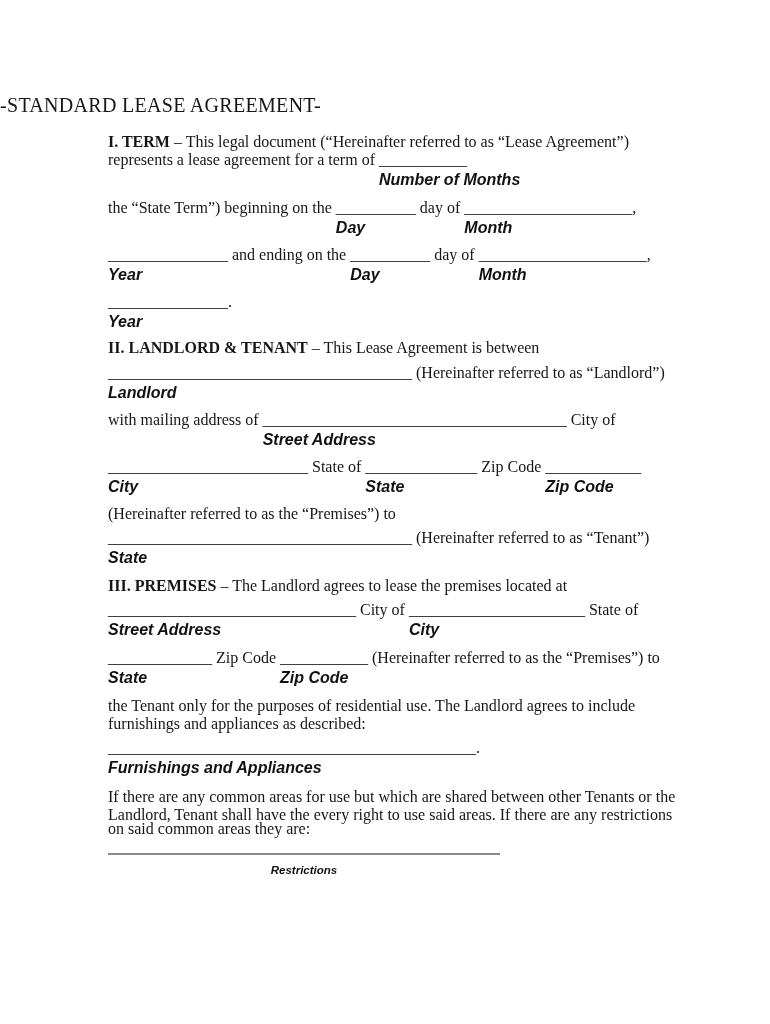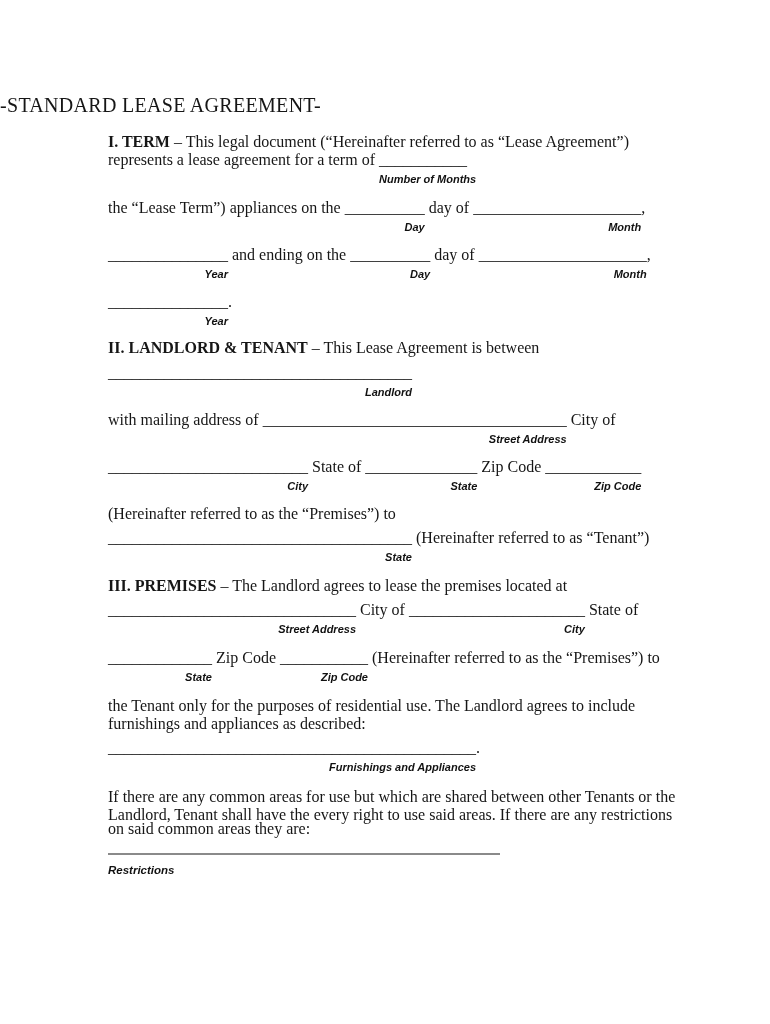--- a/index.html
+++ b/index.html
@@ -4,48 +4,48 @@
 <style>
   html,body{margin:0;padding:0;background:#ffffff;}
   .page{position:relative;width:770px;height:1024px;background:#ffffff;color:#161616;
         font-family:"Liberation Serif", serif;font-size:16px;overflow:hidden;}
   .title{position:absolute;top:93px;left:0;width:770px;text-align:left;
          font-size:20px;line-height:24px;letter-spacing:0.3px;white-space:pre;}
   .line{position:absolute;left:108px;white-space:pre;line-height:18px;}
   .b{font-weight:bold;}
   .field{display:inline-block;position:relative;vertical-align:baseline;}
   .blank{letter-spacing:0;}
-  .flabel{position:absolute;top:22px;left:0;width:100%;text-align:right;
+  .flabel{position:absolute;top:22px;left:0;width:100%;text-align:left;
           font-family:"Liberation Sans", sans-serif;font-style:italic;font-weight:600;
-          font-size:11px;line-height:13px;color:#111111;}
+          font-size:16px;line-height:13px;color:#111111;}
   .restrictions{position:absolute;top:853px;left:108px;width:392px;}
   .rule{height:0;border-top:2px solid #8a8a8a;}
-  .rule-label{margin-top:9px;font-family:"Liberation Sans", sans-serif;
+  .rule-label{margin-top:9px;text-align:center;font-family:"Liberation Sans", sans-serif;
               font-style:italic;font-weight:600;font-size:11.5px;line-height:13px;color:#111111;}
 </style>
 </head>
 <body>
 
 <div class="page">
 
   <div class="title">-STANDARD LEASE AGREEMENT-</div>
 
   <div class="line" style="top:133px"><span class="b">I. TERM</span><span> – This legal document (“Hereinafter referred to as “Lease Agreement”)</span></div>
 
   <div class="line" style="top:151px"><span>represents a lease agreement for a term of </span><span class="field"><span class="blank">___________</span><span class="flabel">Number of Months</span></span></div>
 
-  <div class="line" style="top:199px"><span>the “Lease Term”) appliances on the </span><span class="field"><span class="blank">__________</span><span class="flabel">Day</span></span><span> day of </span><span class="field"><span class="blank">_____________________</span><span class="flabel">Month</span></span><span>,</span></div>
+  <div class="line" style="top:199px"><span>the “State Term”) beginning on the </span><span class="field"><span class="blank">__________</span><span class="flabel">Day</span></span><span> day of </span><span class="field"><span class="blank">_____________________</span><span class="flabel">Month</span></span><span>,</span></div>
 
   <div class="line" style="top:246px"><span class="field"><span class="blank">_______________</span><span class="flabel">Year</span></span><span> and ending on the </span><span class="field"><span class="blank">__________</span><span class="flabel">Day</span></span><span> day of </span><span class="field"><span class="blank">_____________________</span><span class="flabel">Month</span></span><span>,</span></div>
 
   <div class="line" style="top:293px"><span class="field"><span class="blank">_______________</span><span class="flabel">Year</span></span><span>.</span></div>
 
   <div class="line" style="top:339px"><span class="b">II. LANDLORD &amp; TENANT</span><span> – This Lease Agreement is between</span></div>
 
-  <div class="line" style="top:364px"><span class="field"><span class="blank">______________________________________</span><span class="flabel">Landlord</span></span></div>
+  <div class="line" style="top:364px"><span class="field"><span class="blank">______________________________________</span><span class="flabel">Landlord</span></span><span> (Hereinafter referred to as “Landlord”)</span></div>
 
   <div class="line" style="top:411px"><span>with mailing address of </span><span class="field"><span class="blank">______________________________________</span><span class="flabel">Street Address</span></span><span> City of</span></div>
 
   <div class="line" style="top:458px"><span class="field"><span class="blank">_________________________</span><span class="flabel">City</span></span><span> State of </span><span class="field"><span class="blank">______________</span><span class="flabel">State</span></span><span> Zip Code </span><span class="field"><span class="blank">____________</span><span class="flabel">Zip Code</span></span></div>
 
   <div class="line" style="top:505px"><span>(Hereinafter referred to as the “Premises”) to</span></div>
 
   <div class="line" style="top:529px"><span class="field"><span class="blank">______________________________________</span><span class="flabel">State</span></span><span> (Hereinafter referred to as “Tenant”)</span></div>
 
   <div class="line" style="top:577px"><span class="b">III. PREMISES</span><span> – The Landlord agrees to lease the premises located at</span></div>

